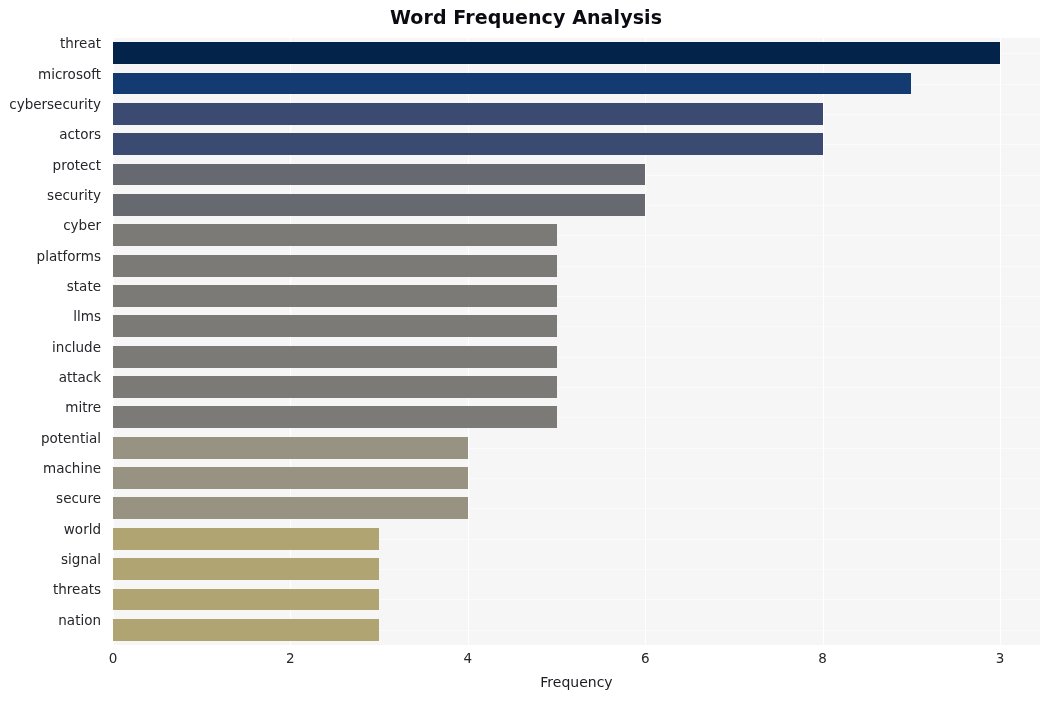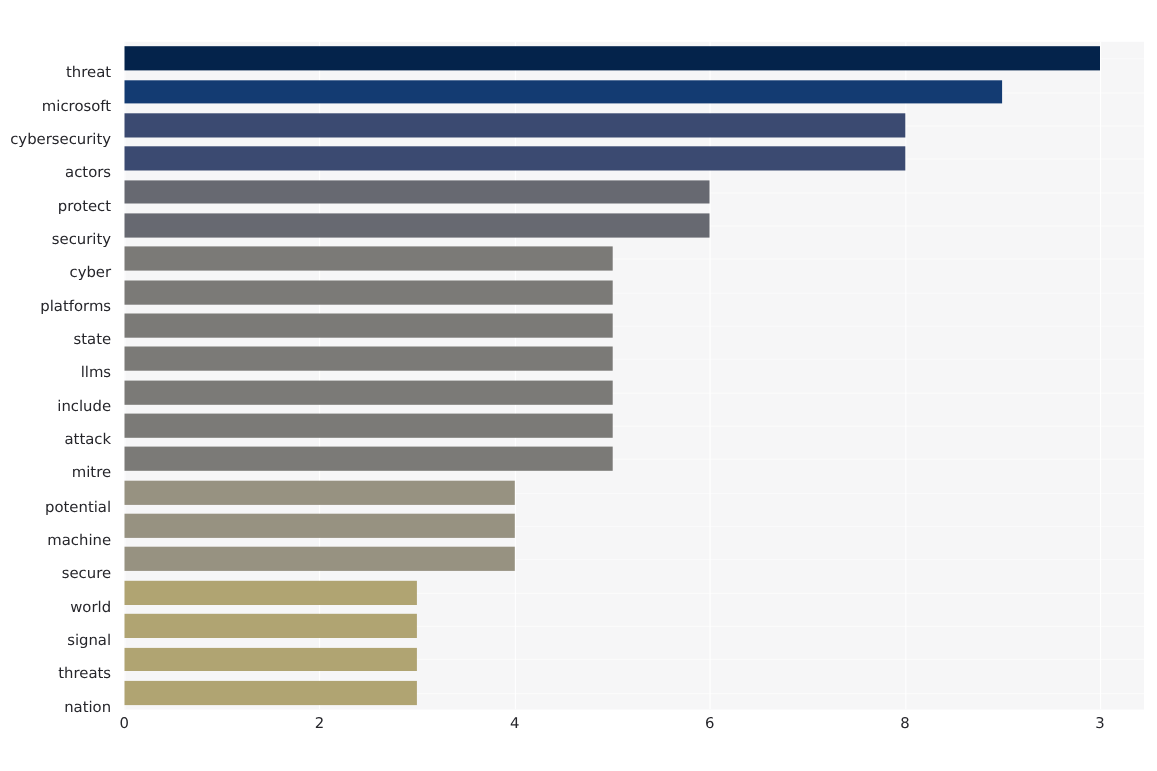--- a/index.html
+++ b/index.html
@@ -73,21 +73,21 @@
     position: absolute;
     right: 1046px;   
     text-align: right;
     font-size: 13.5px;
     color: #26262b;
     white-space: nowrap;
   }
   #ytick-layer {
     position: absolute;
     left: 0;
-    top: 52px;
+    top: 29px;
     width: 107px;
     height: 607px;
   }
   #ytick-layer .ytick {
     right: 0;
     left: auto;
     width: 107px;
   }
 
   
@@ -116,20 +116,21 @@
     text-align: center;
     font-size: 14px;
     color: #1b1b20;
   }
 </style>
 </head>
 <body>
 
 <div id="figure" style="background: rgb(255, 255, 255);">
 
+  <div id="chart-title" style="color: rgb(11, 11, 18);">Word Frequency Analysis</div>
 
   <div id="plot-area" style="background: rgb(246, 246, 247);">
     <div id="grid-h-layer">
         <div class="gridline-h" style="top: 15px;"></div>
         <div class="gridline-h" style="top: 46px;"></div>
         <div class="gridline-h" style="top: 76px;"></div>
         <div class="gridline-h" style="top: 106px;"></div>
         <div class="gridline-h" style="top: 137px;"></div>
         <div class="gridline-h" style="top: 167px;"></div>
         <div class="gridline-h" style="top: 197px;"></div>
@@ -204,14 +205,15 @@
 
   <div id="xtick-layer">
       <div class="xtick" style="left: 113px; color: rgb(38, 38, 43);">0</div>
       <div class="xtick" style="left: 290.416px; color: rgb(38, 38, 43);">2</div>
       <div class="xtick" style="left: 467.833px; color: rgb(38, 38, 43);">4</div>
       <div class="xtick" style="left: 645.249px; color: rgb(38, 38, 43);">6</div>
       <div class="xtick" style="left: 822.665px; color: rgb(38, 38, 43);">8</div>
       <div class="xtick" style="left: 1000.08px; color: rgb(38, 38, 43);">3</div>
     </div>
 
+  <div id="xlabel">Frequency</div>
 
 </div>
 
 </body></html>

